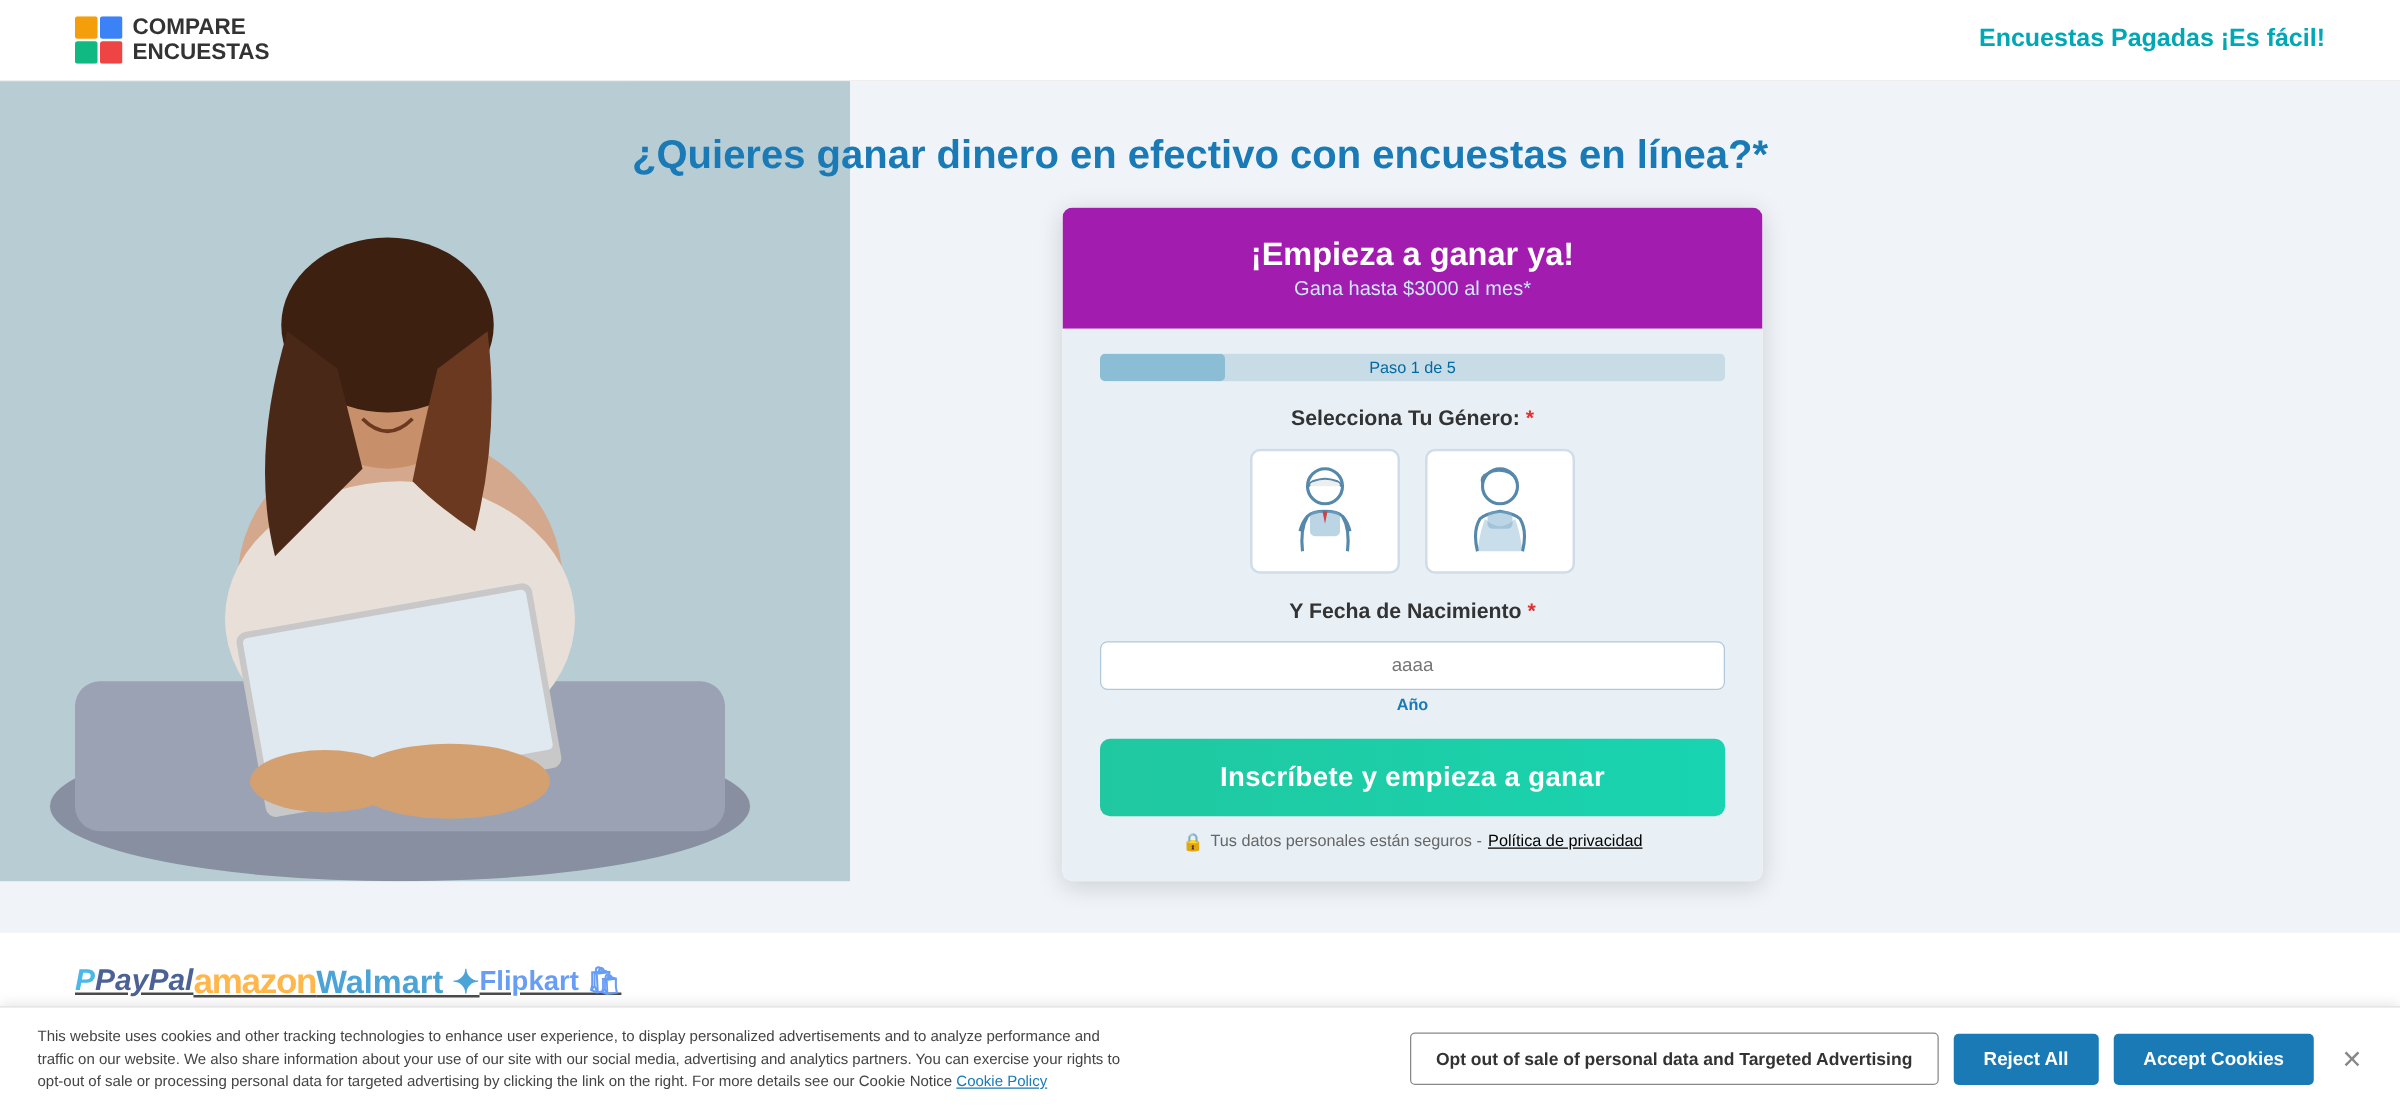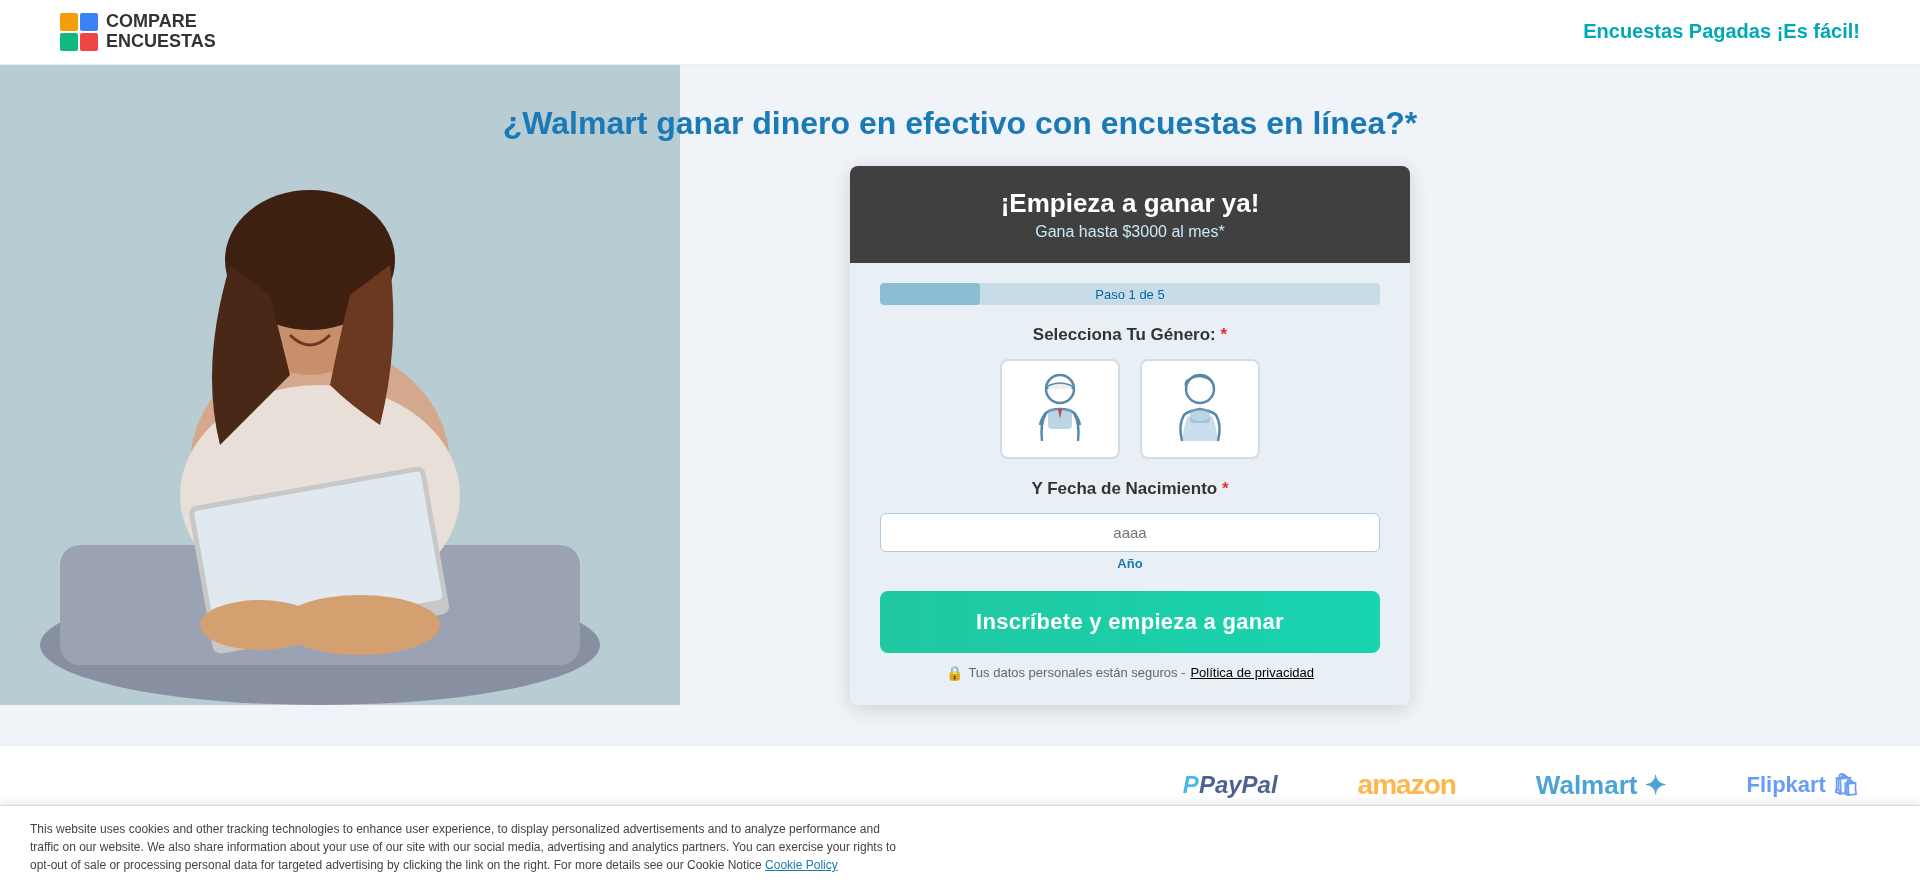--- a/index.html
+++ b/index.html
@@ -71,21 +71,21 @@
     
     .form-card {
       background: #fff;
       border-radius: 8px;
       overflow: hidden;
       width: 560px;
       box-shadow: 0 4px 20px rgba(0,0,0,0.15);
       margin-left: 340px;
     }
     .form-card-header {
-      background: #404040;
+      background: #a21caf;
       padding: 22px 30px;
       text-align: center;
     }
     .form-card-header-title {
       font-size: 26px;
       font-weight: 700;
       color: #fff;
     }
     .form-card-header-sub {
       font-size: 16px;
@@ -220,25 +220,25 @@
       font-size: 14px;
       color: #888;
     }
 
     
     .partners {
       background: #fff;
       padding: 20px 60px;
       display: flex;
       align-items: center;
-      justify-content: flex-end;
-      gap: 80px;
+      justify-content: flex-start;
       border-top: 1px solid #eee;
       min-height: 80px;
       overflow: hidden;
+      text-decoration: underline;
     }
     .partner-logo {
       font-size: 22px;
       font-weight: 700;
       color: #555;
       opacity: 0.7;
     }
     .partner-paypal { color: #003087; font-style: italic; }
     .partner-amazon { color: #FF9900; }
     .partner-walmart { color: #007DC6; }
@@ -363,21 +363,21 @@
       <rect x="205" y="425" width="230" height="130" rx="4" fill="#e0e8f0" transform="rotate(-10 320 500)"></rect>
 
       <path d="M290 270 Q310 290 330 270" stroke="#6b3820" stroke-width="3" fill="none"></path>
 
       <ellipse cx="360" cy="560" rx="80" ry="30" fill="#d4a070"></ellipse>
       <ellipse cx="260" cy="560" rx="60" ry="25" fill="#d4a070"></ellipse>
     </svg>
   </div>
 
   <div class="hero-content">
-    <h1 class="hero-title">¿Walmart ganar dinero en efectivo con encuestas en línea?*</h1>
+    <h1 class="hero-title">¿Quieres ganar dinero en efectivo con encuestas en línea?*</h1>
 
     <div class="form-card">
       <div class="form-card-header">
         <div class="form-card-header-title">¡Empieza a ganar ya!</div>
         <div class="form-card-header-sub">Gana hasta $3000 al mes*</div>
       </div>
       <div class="form-card-body">
         
         <div class="progress-bar-container">
           <div class="progress-bar-fill"></div>
@@ -453,13 +453,19 @@
   <div class="partner-logo partner-amazon" style="font-size:28px; font-weight:900; letter-spacing:-1px;">amazon</div>
   <div class="partner-logo partner-walmart" style="font-size:26px; font-weight:700;">Walmart ✦</div>
   <div class="partner-logo partner-flipkart" style="font-size:22px; font-weight:700;">Flipkart 🛍</div>
 </div>
 
 <div class="cookie-banner">
   <div class="cookie-text">
     <span>This website uses cookies and other tracking technologies to enhance user experience, to display personalized advertisements and to analyze performance and traffic on our website. We also share information about your use of our site with our social media, advertising and analytics partners. You can exercise your rights to opt-out of sale or processing personal data for targeted advertising by clicking the link on the right. For more details see our Cookie Notice</span>
     <a href="#">Cookie Policy</a>
   </div>
+  <div class="cookie-actions">
+    <button class="btn-opt-out">Opt out of sale of personal data and Targeted Advertising</button>
+    <button class="btn-reject">Reject All</button>
+    <button class="btn-accept">Accept Cookies</button>
+    <button class="btn-close">✕</button>
+  </div>
 </div>
 
 </body></html>

